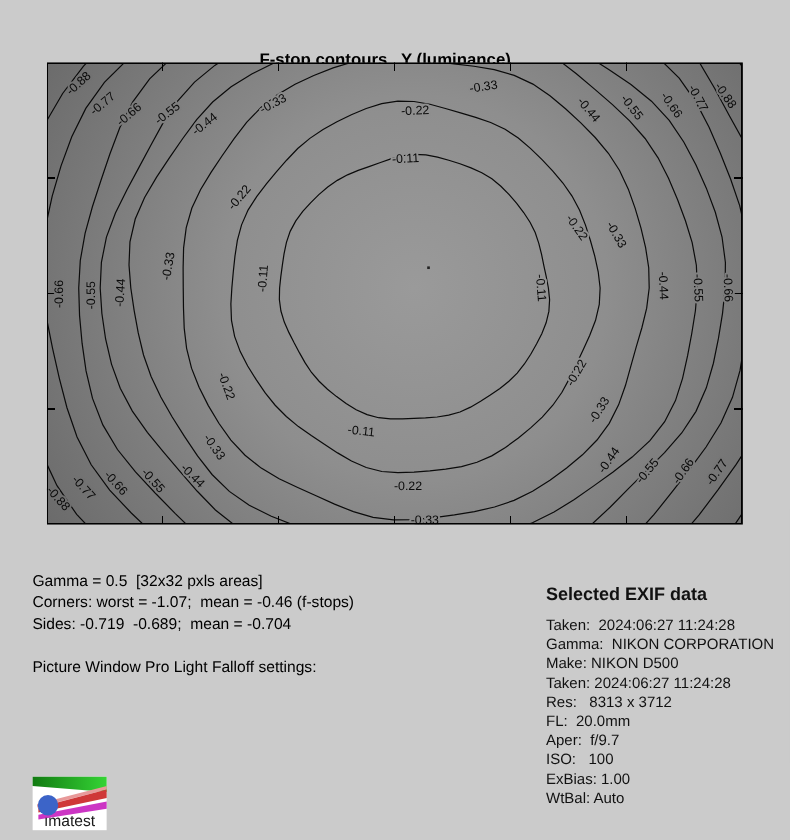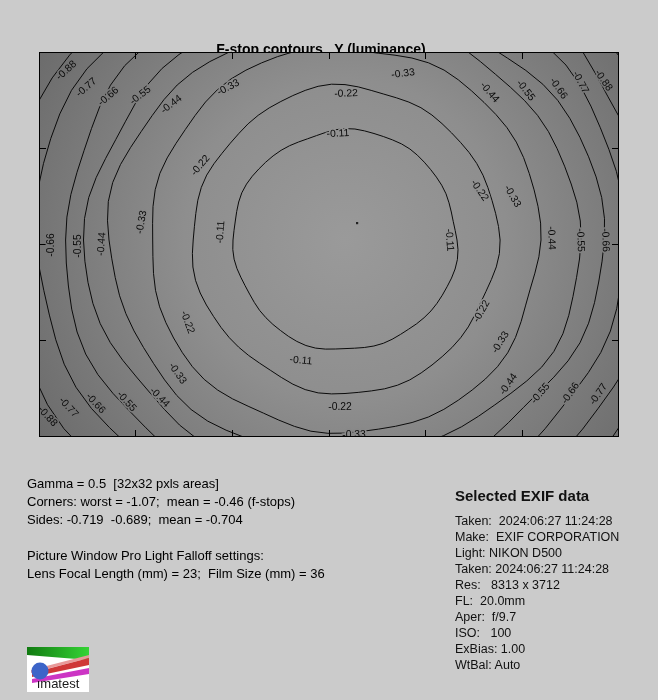--- a/index.html
+++ b/index.html
@@ -117,28 +117,28 @@
         <text transform="translate(461 290) rotate(-58)" text-anchor="middle" dominant-baseline="central" font-size="10.3" fill="#0a0a0a" stroke="rgb(138,138,138)" stroke-width="3.4" stroke-linejoin="round" paint-order="stroke">-0.33</text>
         <text transform="translate(469 332) rotate(-55)" text-anchor="middle" dominant-baseline="central" font-size="10.3" fill="#0a0a0a" stroke="rgb(132,132,132)" stroke-width="3.4" stroke-linejoin="round" paint-order="stroke">-0.44</text>
         <text transform="translate(501 341) rotate(-50)" text-anchor="middle" dominant-baseline="central" font-size="10.3" fill="#0a0a0a" stroke="rgb(127,127,127)" stroke-width="3.4" stroke-linejoin="round" paint-order="stroke">-0.55</text>
         <text transform="translate(531 341) rotate(-55)" text-anchor="middle" dominant-baseline="central" font-size="10.3" fill="#0a0a0a" stroke="rgb(123,123,123)" stroke-width="3.4" stroke-linejoin="round" paint-order="stroke">-0.66</text>
         <text transform="translate(559 342) rotate(-55)" text-anchor="middle" dominant-baseline="central" font-size="10.3" fill="#0a0a0a" stroke="rgb(118,118,118)" stroke-width="3.4" stroke-linejoin="round" paint-order="stroke">-0.77</text>
       </g>
       <rect x="0.5" y="0.5" width="579" height="384" fill="none" stroke="#000000" stroke-width="1.2" shape-rendering="crispEdges"></rect>
     </svg>
   </div>
 
-<div class="info-left"><div class="tline">Gamma = 0.5  [32x32 pxls areas]</div><div class="tline">Corners: worst = -1.07;  mean = -0.46 (f-stops)</div><div class="tline">Sides: -0.719  -0.689;  mean = -0.704</div><div class="tline">&nbsp;</div><div class="tline">Picture Window Pro Light Falloff settings:</div><div class="tline">Lens Focal Length (mm) = 23;  Film Size (mm) = 36</div></div>
+<div class="info-left"><div class="tline">Gamma = 0.5  [32x32 pxls areas]</div><div class="tline">Corners: worst = -1.07;  mean = -0.46 (f-stops)</div><div class="tline">Sides: -0.719  -0.689;  mean = -0.704</div><div class="tline">&nbsp;</div><div class="tline">Picture Window Pro Light Falloff settings:</div></div>
 
 <div class="exif">
   <div class="exif-h">Selected EXIF data</div>
   <div>
       <div class="tline">Taken:  2024:06:27 11:24:28</div>
-      <div class="tline">Make:  EXIF CORPORATION</div>
-      <div class="tline">Light: NIKON D500</div>
+      <div class="tline">Gamma:  NIKON CORPORATION</div>
+      <div class="tline">Make: NIKON D500</div>
       <div class="tline">Taken: 2024:06:27 11:24:28</div>
       <div class="tline">Res:   8313 x 3712</div>
       <div class="tline">FL:  20.0mm</div>
       <div class="tline">Aper:  f/9.7</div>
       <div class="tline">ISO:   100</div>
       <div class="tline">ExBias: 1.00</div>
       <div class="tline">WtBal: Auto</div>
     </div>
 </div>
 

